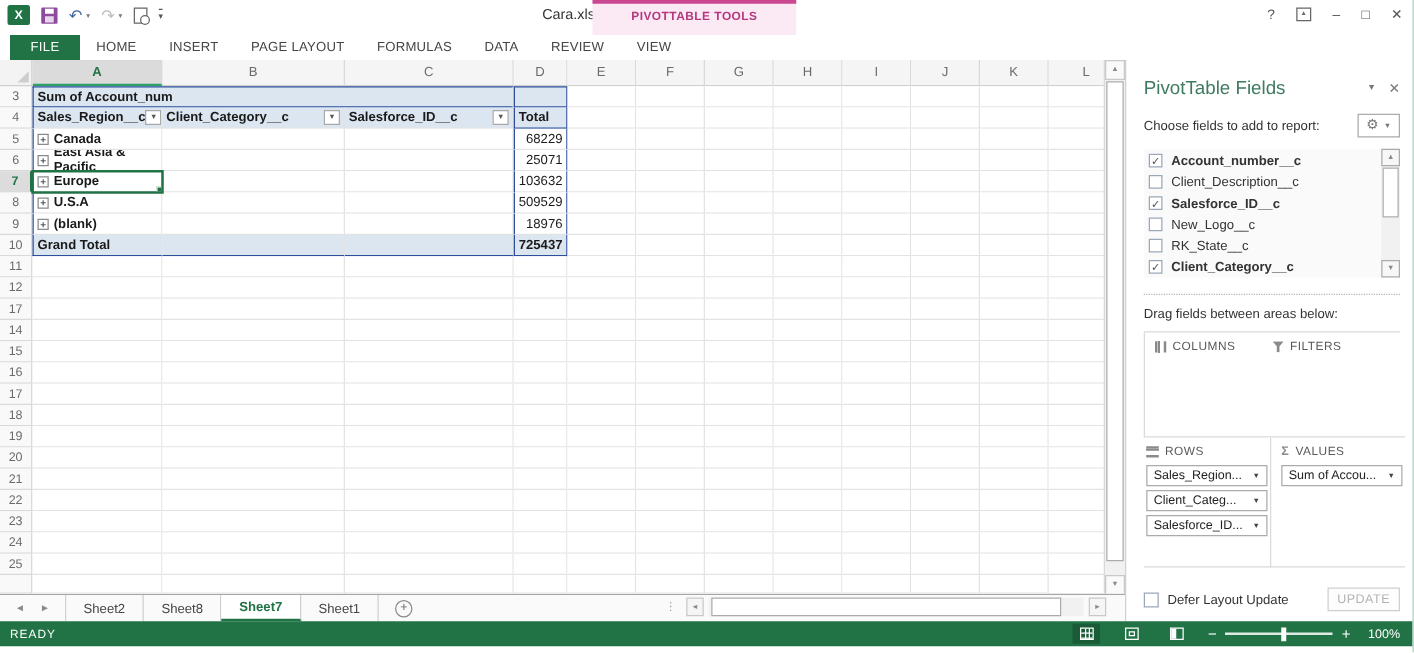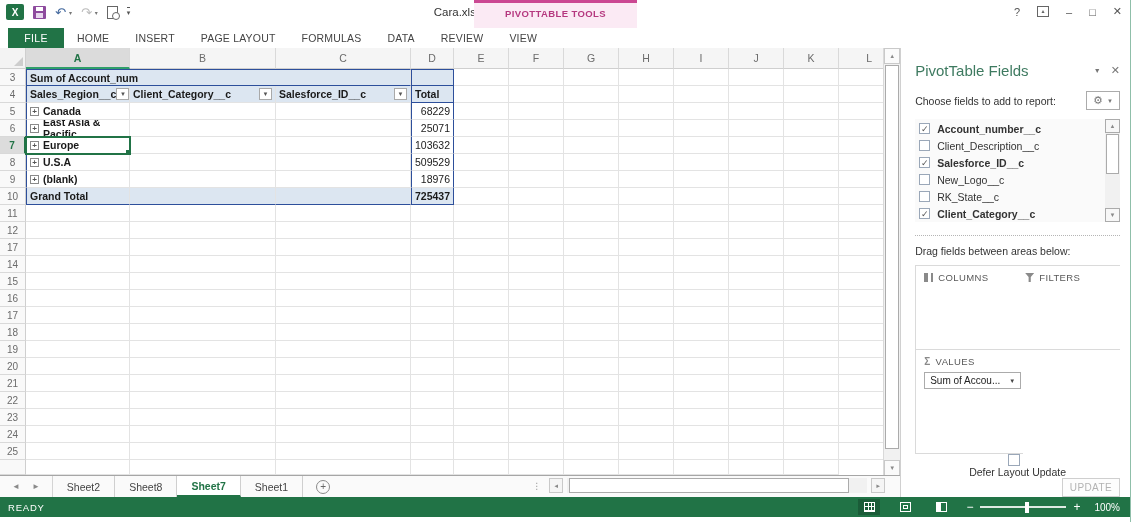--- a/index.html
+++ b/index.html
@@ -151,21 +151,21 @@
   .ic-funnel { width:9px; height:9px; background:#8a8a8a;
                clip-path:polygon(0 0,100% 0,62% 45%,62% 100%,38% 100%,38% 45%); }
   .ic-cols { width:9px; height:9px; border-left:2px solid #8a8a8a; box-shadow:inset 3px 0 0 -1px #8a8a8a, inset 7px 0 0 -5px #8a8a8a; border-right:2px solid #8a8a8a; }
   .ic-rows { width:10px; height:9px; border-top:2px solid #8a8a8a; border-bottom:2px solid #8a8a8a;
              box-shadow:inset 0 3.5px 0 -2px #8a8a8a; }
   .ic-sigma { font-size:10px; color:#8a8a8a; font-weight:bold; line-height:9px; }
   .area-btn { width:97px; height:17px; border:1px solid #ababab; background:#fff; display:flex;
               align-items:center; padding:0 5px; margin-bottom:3px; }
   .area-btn span.lbl { font-size:10px; color:#222; white-space:nowrap; overflow:hidden; }
   .area-btn span.dd { margin-left:auto; font-size:6px; color:#444; }
-  .defer-row { margin-top:auto; display:flex; align-items:center;flex-direction:column; }
+  .defer-row { margin-top:auto; display:flex; align-items:center; }
   .defer-cb { width:12px; height:12px; border:1px solid #9aa7b8; background:#fff; margin-right:7px; }
   .defer-label { font-size:10.5px; color:#333; }
   .update-btn { margin-left:auto; font-size:10px; letter-spacing:.4px; color:#b3b3b3; background:#fdfdfd;
                 border:1px solid #cfcfcf; padding:3px 7px; }
 
   
   .statusbar { height:20px; background:#217346; display:flex; align-items:center; color:#fff; position:relative; }
   .status-left { font-size:9.5px; letter-spacing:.8px; margin-left:8px; }
   .status-right { position:absolute; right:10px; display:flex; align-items:center; gap:14px; }
   .view-btn { width:22px; height:16px; display:flex; align-items:center; justify-content:center; }
@@ -730,20 +730,38 @@
             <span class="ic-cols"></span>
             <span>COLUMNS</span>
           </div>
         </div>
         <div class="area">
           <div class="area-hd">
             <span class="ic-funnel"></span>
             <span>FILTERS</span>
           </div>
         </div>
+        <div class="area">
+          <div class="area-hd">
+            <span class="ic-rows"></span>
+            <span>ROWS</span>
+          </div>
+          <div class="area-btn">
+            <span class="lbl">Sales_Region...</span>
+            <span class="dd">▼</span>
+          </div>
+          <div class="area-btn">
+            <span class="lbl">Client_Categ...</span>
+            <span class="dd">▼</span>
+          </div>
+          <div class="area-btn">
+            <span class="lbl">Salesforce_ID...</span>
+            <span class="dd">▼</span>
+          </div>
+        </div>
         <div class="area rightcol">
           <div class="area-hd">
             <span class="ic-sigma">Σ</span>
             <span>VALUES</span>
           </div>
           <div class="area-btn">
             <span class="lbl">Sum of Accou...</span>
             <span class="dd">▼</span>
           </div>
         </div>

